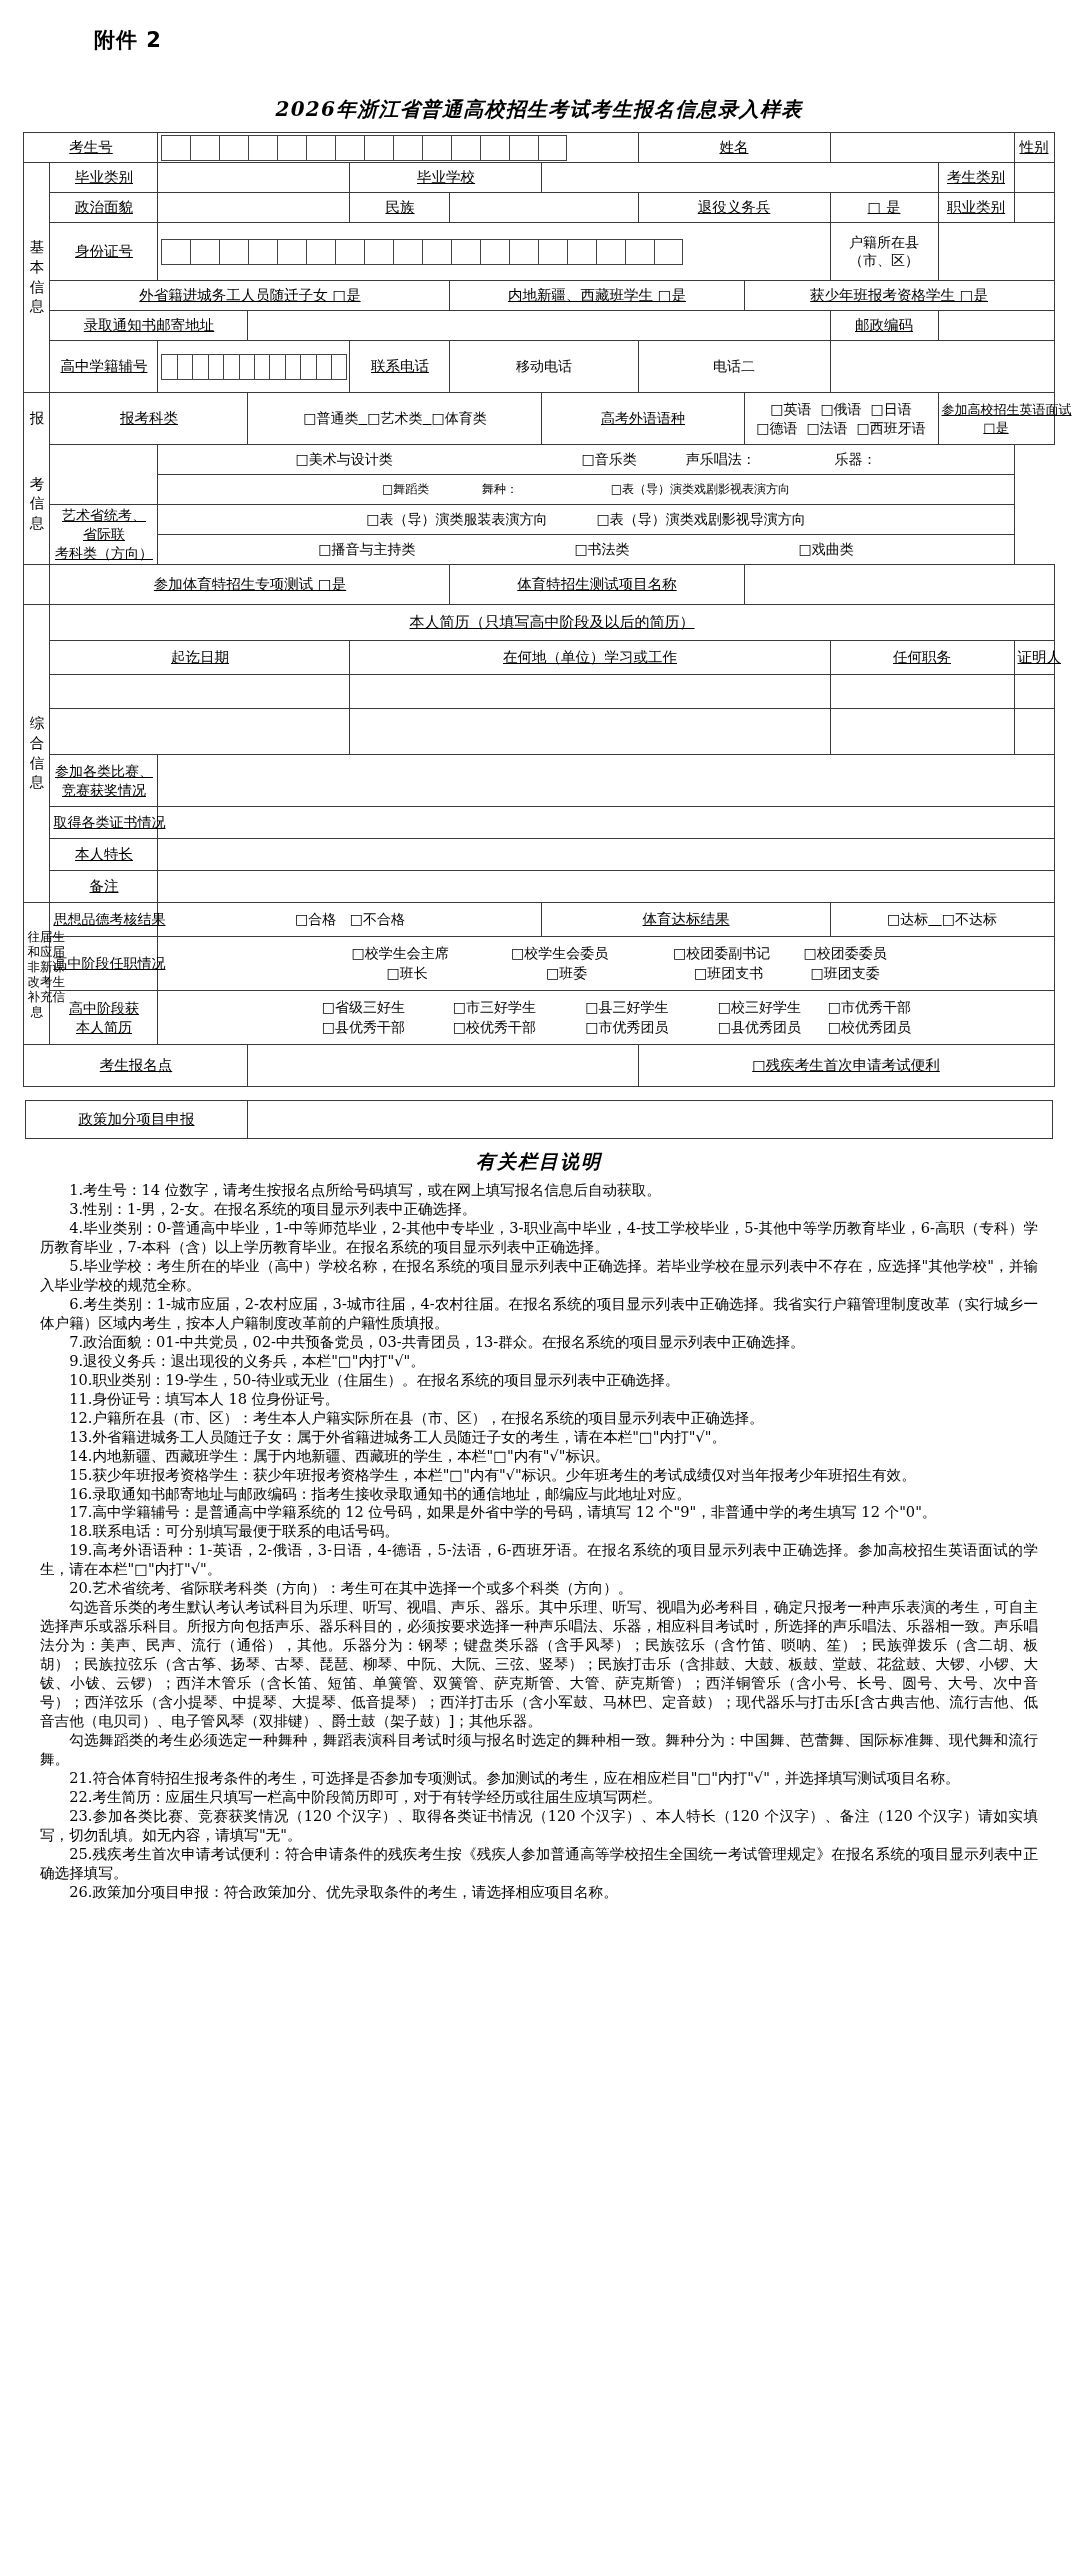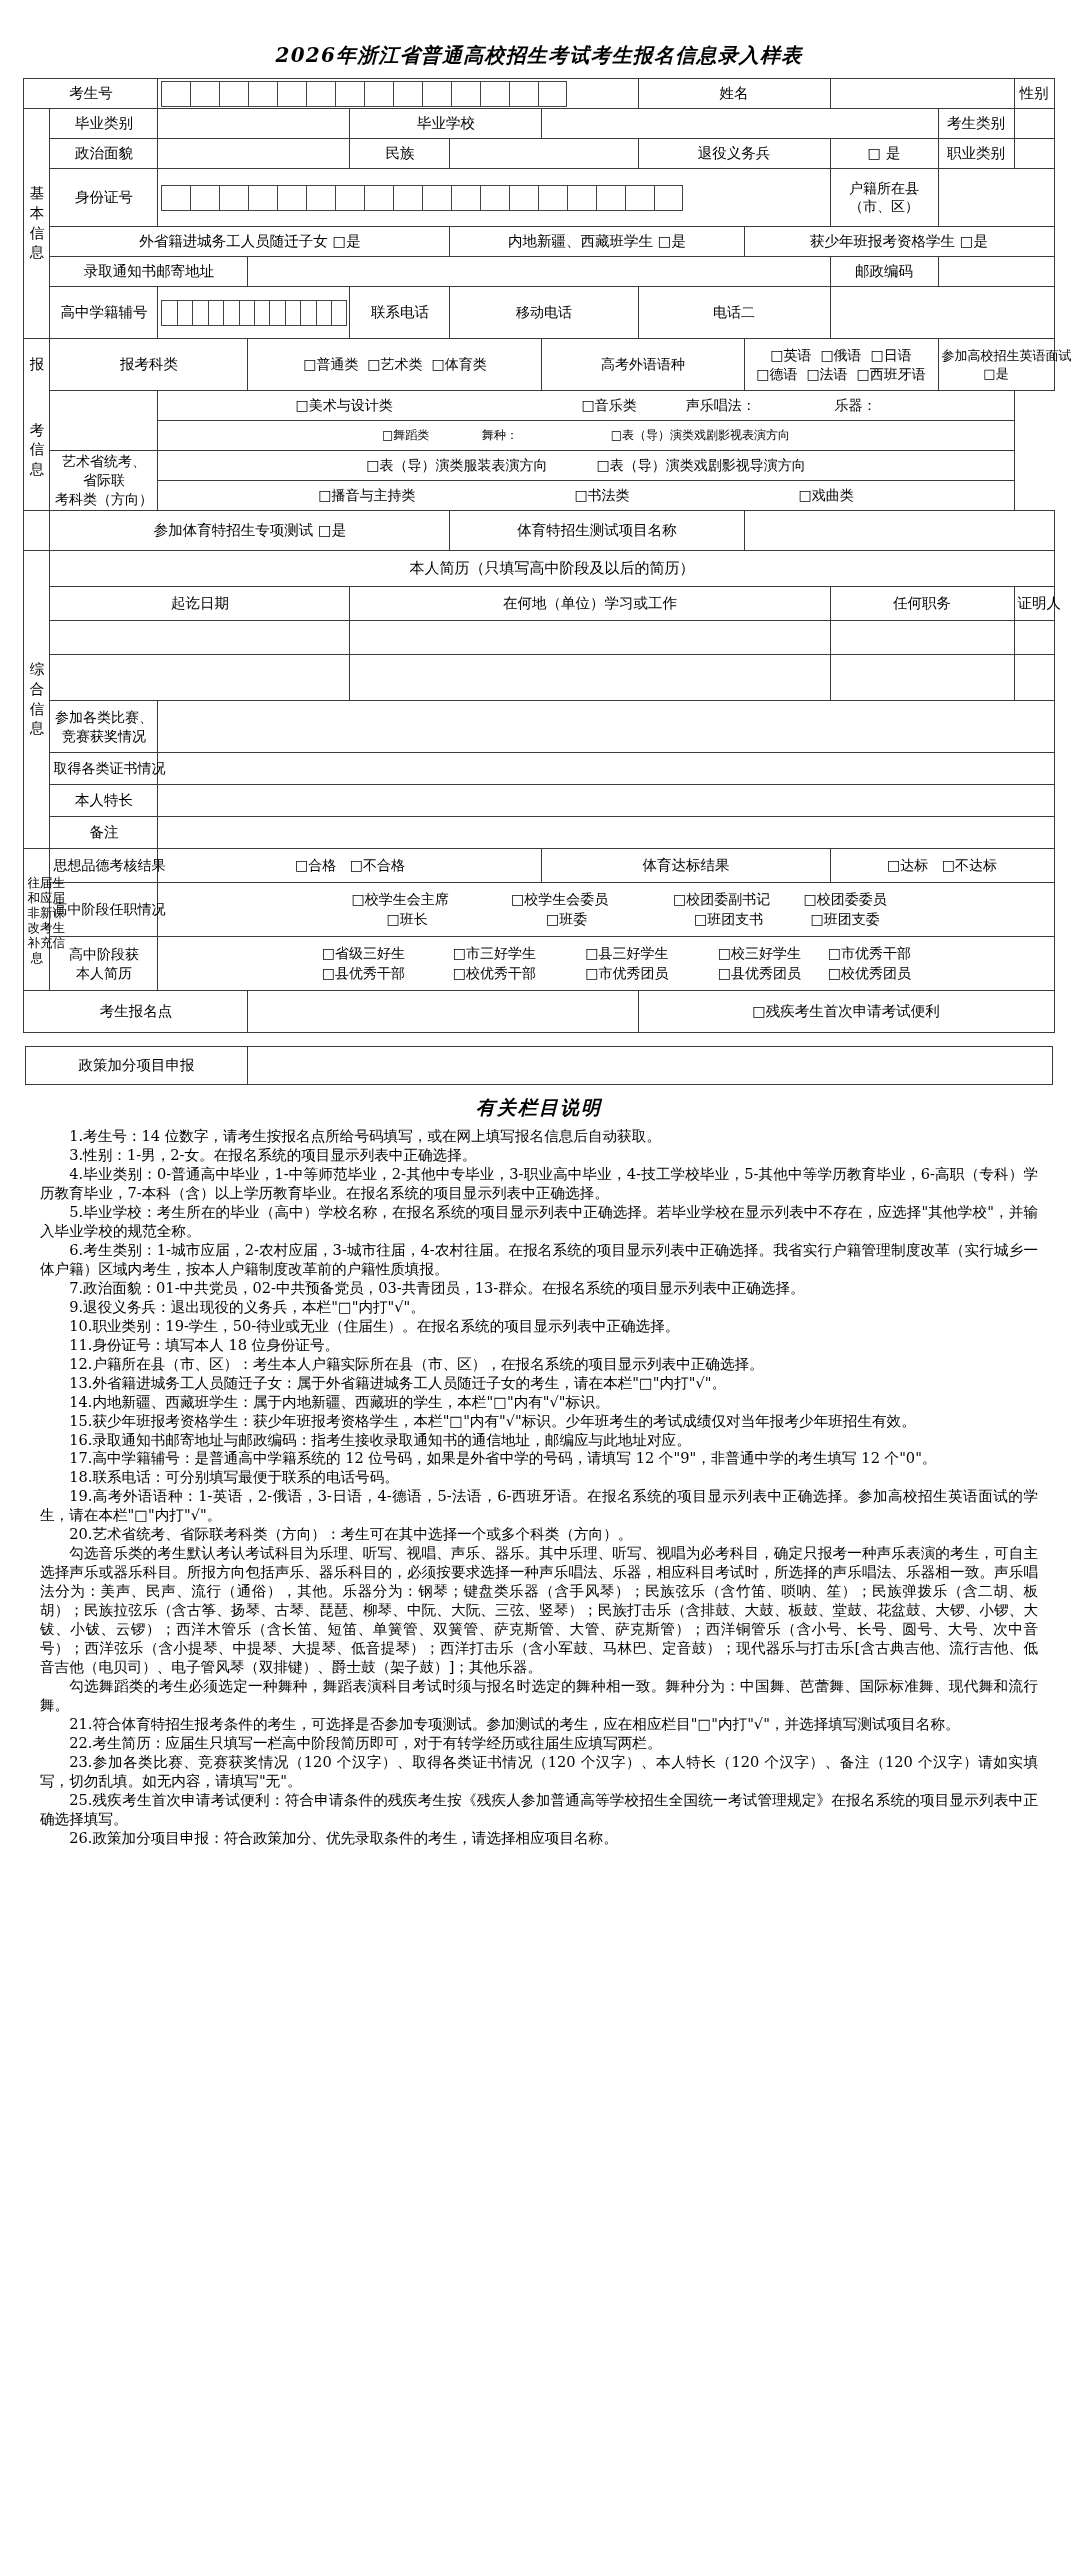--- a/index.html
+++ b/index.html
@@ -39,21 +39,21 @@
   table.frm td {
     border:1px solid #3a3a3a;
     font-size:14.5px;
     padding:1px 3px;
     text-align:center;
     vertical-align:middle;
     line-height:1.35;
     height:30px;
     word-break:keep-all;
   }
-  td.lbl { text-align:center; }
+  td.lbl { text-align:center;text-decoration:underline; }
   td.lft { text-align:left; padding-left:6px; }
   td.vert {
     width:26px; font-size:14.5px; line-height:1.15;
     padding:2px 1px;
     letter-spacing:0px;
   }
   td.vert span { display:block; }
   td.blank { }
 
   
@@ -77,20 +77,21 @@
     font-family:"DejaVu Serif","Liberation Serif",serif;
     text-align:justify;
   }
   .notes p { margin:0; text-indent:2em; }
 </style>
 </head>
 <body>
 
 <div class="page">
 
+  <div class="attach">附件 2</div>
 
   <div class="doc-title">2026年浙江省普通高校招生考试考生报名信息录入样表</div>
 
   <table class="frm">
     <colgroup>
       <col style="width:26px">
       <col style="width:108px">
       <col style="width:90px">
       <col style="width:102px">
       <col style="width:100px">

